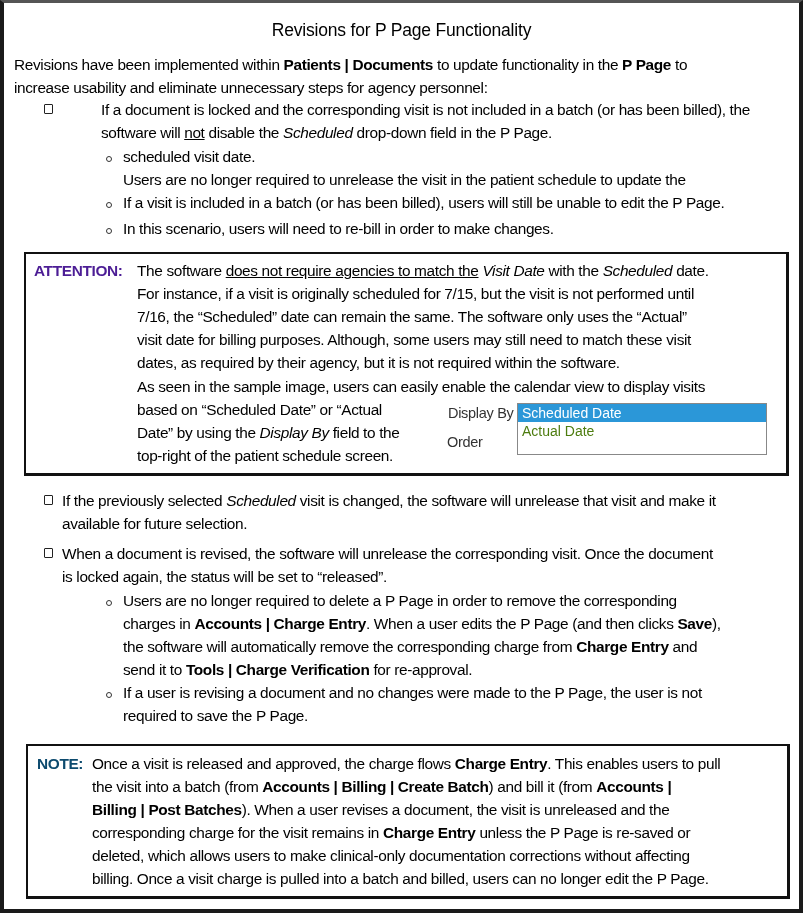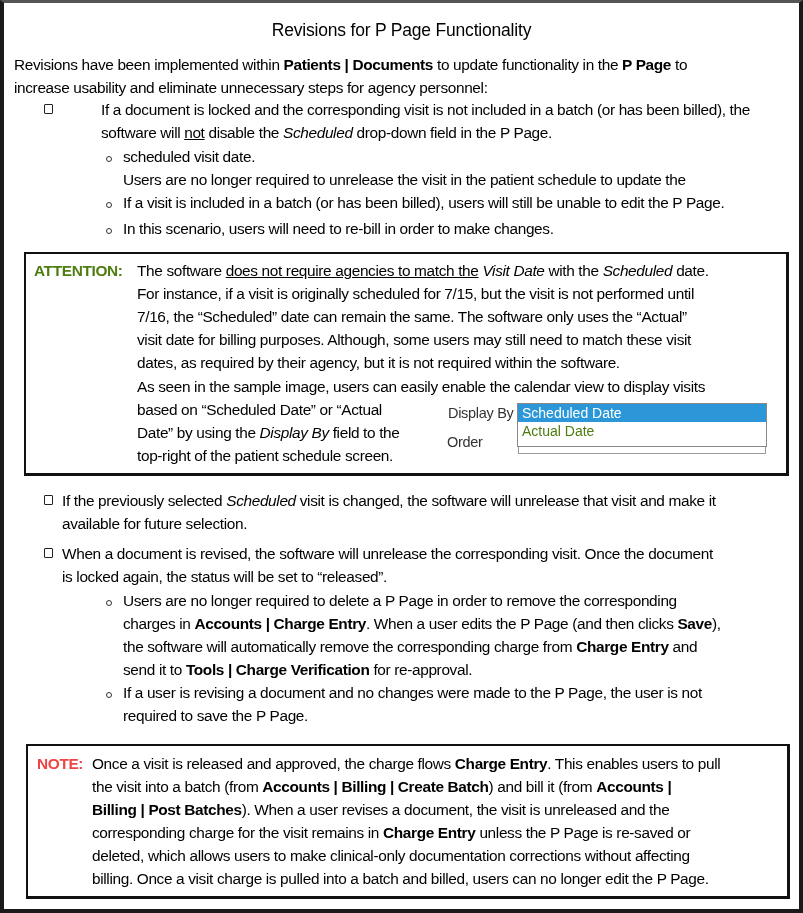--- a/index.html
+++ b/index.html
@@ -31,35 +31,35 @@
   }
   .bullet-o {
     position: absolute; width: 6px; height: 6px;
     border: 1.2px solid #333; border-radius: 50%; box-sizing: border-box;
   }
   .box {
     position: absolute; box-sizing: border-box; background: #fff;
     border-top: 2px solid #111; border-left: 2px solid #111;
     border-right: 3px solid #111; border-bottom: 3px solid #111;
   }
-  .label-red { color: #4d7c0f; font-weight: bold; }
-  .label-black { color: #ef4444; font-weight: bold; }
+  .label-red { color: #4c1d95; font-weight: bold; }
+  .label-black { color: #0c4a6e; font-weight: bold; }
 
   
   .sample { position: absolute; left: 440px; top: 400px; width: 330px; height: 62px; font-family: "Liberation Sans", sans-serif; }
   .sample .lbl { position: absolute; font-size: 14.5px; color: #333; letter-spacing: -0.3px; }
   .sample .select {
     position: absolute; left: 78px; top: 32px; width: 248px; height: 22px;
     border: 1px solid #999; box-sizing: border-box; background: #fff;
     font-size: 13.5px; color: #333; overflow: hidden;
   }
   .sample .select .val { position: absolute; left: 4px; top: -2px; }
   .sample .select .arrow { position: absolute; right: 4px; top: 1px; font-size: 11px; color: #333; }
   .sample .list {
-    position: absolute; left: 77px; top: 3px; width: 250px; height: 44px;
+    position: absolute; left: 77px; top: 3px; width: 250px; height: 52px;
     border: 1px solid #888; box-sizing: border-box; background: #fff;
   }
   .sample .opt { height: 18px; line-height: 18px; font-size: 14px; padding-left: 4px; color: #4d7c0f; }
   .sample .opt.sel { background: #2b97d8; color: #fff; }
 </style>
 </head>
 <body>
 
 <div class="page-frame"></div>
 

